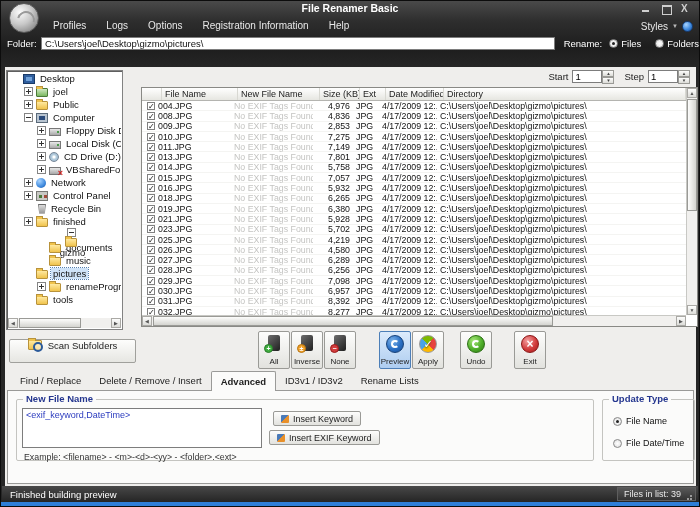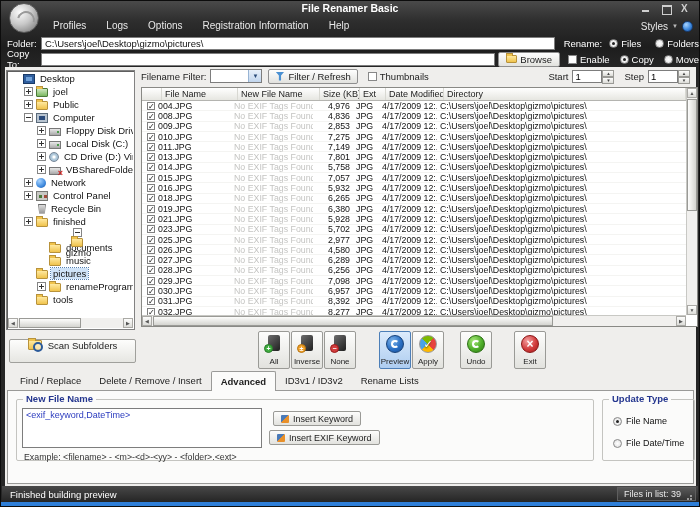--- a/index.html
+++ b/index.html
@@ -55,21 +55,21 @@
   .btn { display:flex; align-items:center; gap:4px; height:15px; padding:0 6px; border:1px solid #8f8f8f; border-radius:2px;
          background:linear-gradient(#fefefe,#e2e2de); font-size:9.5px; color:#222; cursor:default; }
   .funnel { width:9px; height:9px; background:#4a90d2; clip-path:polygon(0 0,100% 0,62% 45%,62% 100%,38% 100%,38% 45%); flex:none; }
   .startstep { position:absolute; right:6px; top:0; height:18px; display:flex; align-items:center; gap:4px; }
   .spin-wrap { display:flex; }
   .spin-input { width:30px; height:13px; border:1px solid #7d7d7d; background:#fff; font-size:9.5px; font-family:inherit; padding:0 2px; }
   .spin-btns { display:flex; flex-direction:column; width:12px; height:13px; }
   .spin-btns span { flex:1; border:1px solid #9a9a96; background:linear-gradient(#fdfdfc,#dcdcd8); font-size:4.5px; line-height:5px; text-align:center; color:#444; }
 
   
-  .tree-panel { position:absolute; left:1px; top:3px; width:129px; height:260px; background:#fff;
+  .tree-panel { position:absolute; left:1px; top:3px; width:117px; height:260px; background:#fff;
                 border:1px solid #828282; box-shadow:inset 1px 1px 0 #5f5f5f; overflow:hidden; }
   .tree-body { position:absolute; inset:1px 1px 11px 1px; overflow:hidden; }
   .tree-row { display:flex; align-items:center; height:13px; white-space:nowrap; }
   .tree-label { font-size:9.5px; color:#111; padding:0 2px; }
   .tree-label.sel { background:#cfe3f8; outline:1px dotted #5580b0; }
   .expander { width:9px; height:9px; border:1px solid #848484; background:#fff; position:relative; margin-right:3px; flex:none; }
   .expander::before { content:''; position:absolute; left:1px; top:3px; width:5px; height:1px; background:#333; }
   .expander.plus::after { content:''; position:absolute; left:3px; top:1px; width:1px; height:5px; background:#333; }
   .exp-spacer { width:12px; flex:none; }
   .ticon { width:12px; height:10px; margin-right:3px; position:relative; flex:none; }
@@ -209,59 +209,24 @@
       <span class="chrome-label" style="margin-left:9px;">Rename:</span>
       <span class="ctl-pair" style="margin-left:7px;">
         <span class="radio on" id="r-files"></span>
         <span class="chrome-label">Files</span>
       </span>
       <span class="ctl-pair" style="margin-left:14px;">
         <span class="radio" id="r-folders"></span>
         <span class="chrome-label">Folders</span>
       </span>
     </div>
-    <div class="field-row">
-      <span class="field-label">Copy To:</span>
-      <input class="txt copy-input" value="" style="">
-      <span class="browse-btn">
-        <span class="mini-folder"></span>
-        <span>Browse</span>
-      </span>
-      <span class="ctl-pair" style="margin-left:8px;">
-        <span class="checkbox" id="cb-enable"></span>
-        <span class="chrome-label">Enable</span>
-      </span>
-      <span class="ctl-pair" style="margin-left:10px;">
-        <span class="radio on" id="r-copy"></span>
-        <span class="chrome-label">Copy</span>
-      </span>
-      <span class="ctl-pair" style="margin-left:10px;">
-        <span class="radio" id="r-move"></span>
-        <span class="chrome-label">Move</span>
-      </span>
-    </div>
   </div>
 
   <div class="content">
 
-    <div class="filter-row">
-      <span class="small-label">Filename Filter:</span>
-      <span class="dd">
-        <span class="dd-val"></span>
-        <span class="dd-btn">▼</span>
-      </span>
-      <span class="btn" style="margin-left:6px;">
-        <span class="funnel"></span>
-        <span>Filter / Refresh</span>
-      </span>
-      <span class="ctl-pair" style="margin-left:10px;">
-        <span class="checkbox"></span>
-        <span class="small-label">Thumbnails</span>
-      </span>
-    </div>
 
     <div class="startstep">
       <span class="small-label">Start</span>
       <span class="spin-wrap">
         <input class="spin-input" value="1" style="">
         <span class="spin-btns">
             <span>▲</span>
             <span>▼</span>
           </span>
       </span>
@@ -506,21 +471,21 @@
             <span class="td c2 dim">No EXIF Tags Found</span>
             <span class="td c3">5,702</span>
             <span class="td c4">JPG</span>
             <span class="td c5">4/17/2009 12:...</span>
             <span class="td c6">C:\Users\joel\Desktop\gizmo\pictures\</span>
           </div>
           <div class="trow">
             <span class="row-check">✓</span>
             <span class="td c1">025.JPG</span>
             <span class="td c2 dim">No EXIF Tags Found</span>
-            <span class="td c3">2,977</span>
+            <span class="td c3">4,219</span>
             <span class="td c4">JPG</span>
             <span class="td c5">4/17/2009 12:...</span>
             <span class="td c6">C:\Users\joel\Desktop\gizmo\pictures\</span>
           </div>
           <div class="trow">
             <span class="row-check">✓</span>
             <span class="td c1">026.JPG</span>
             <span class="td c2 dim">No EXIF Tags Found</span>
             <span class="td c3">4,580</span>
             <span class="td c4">JPG</span>

